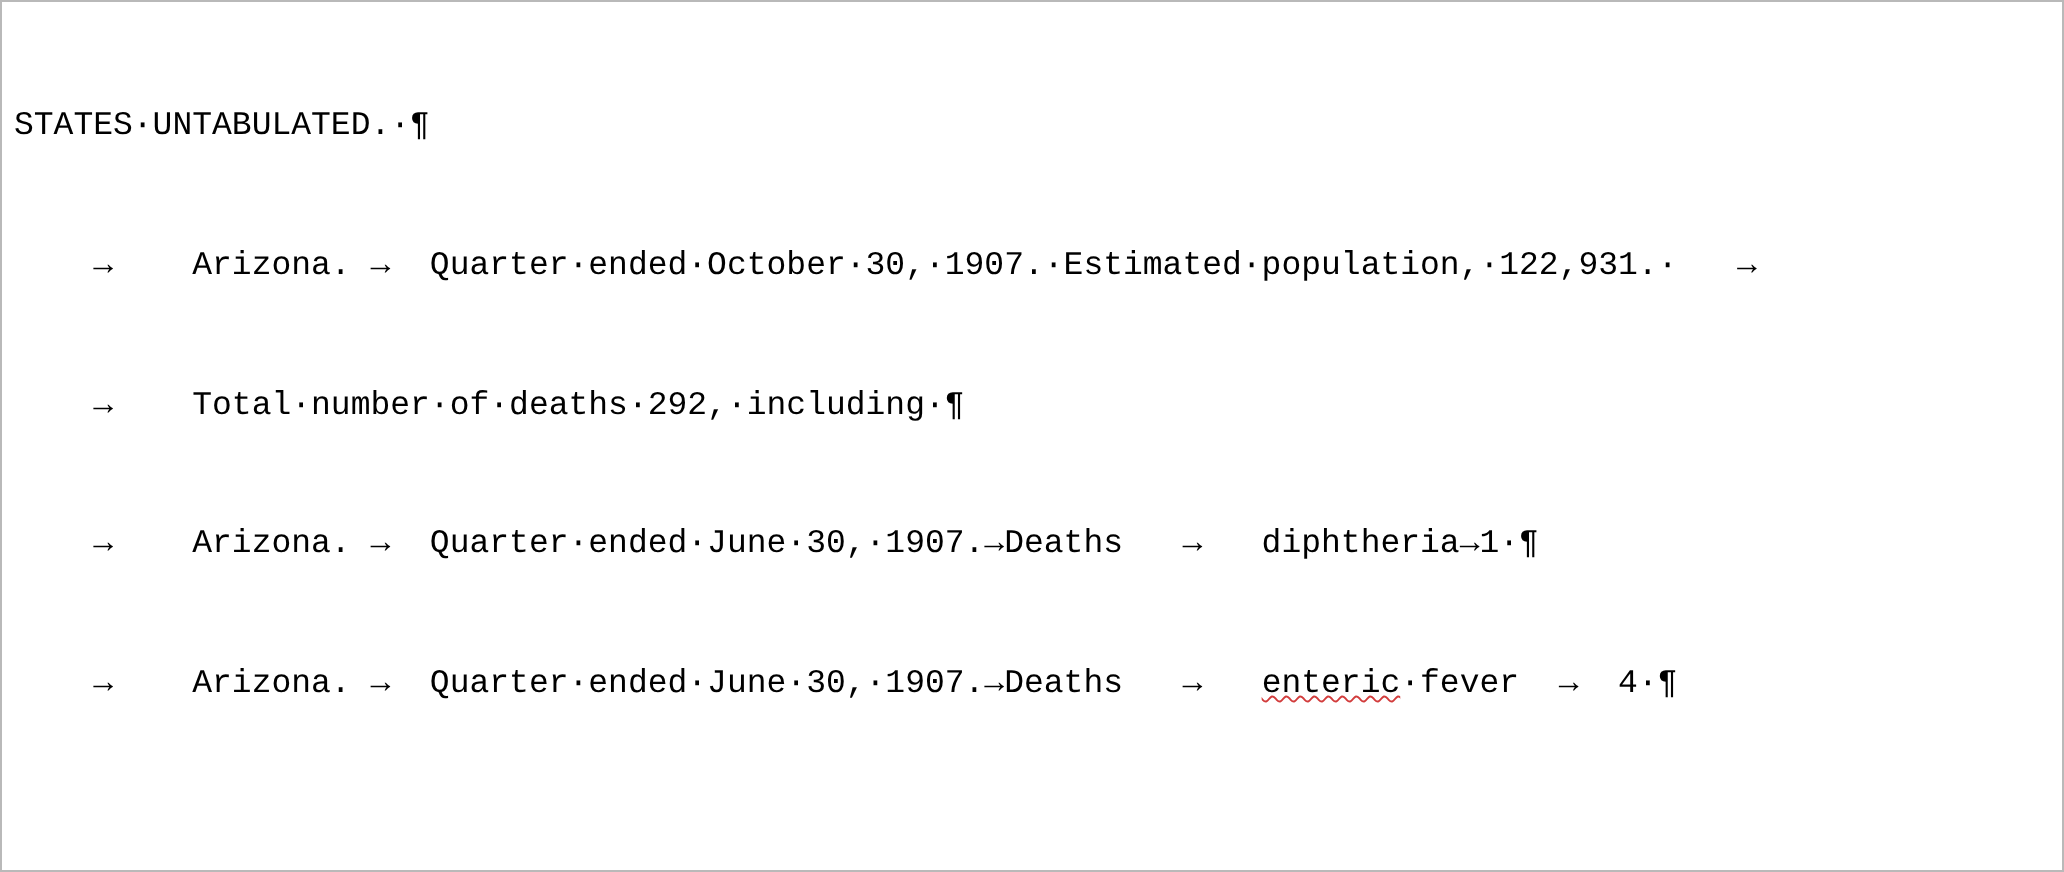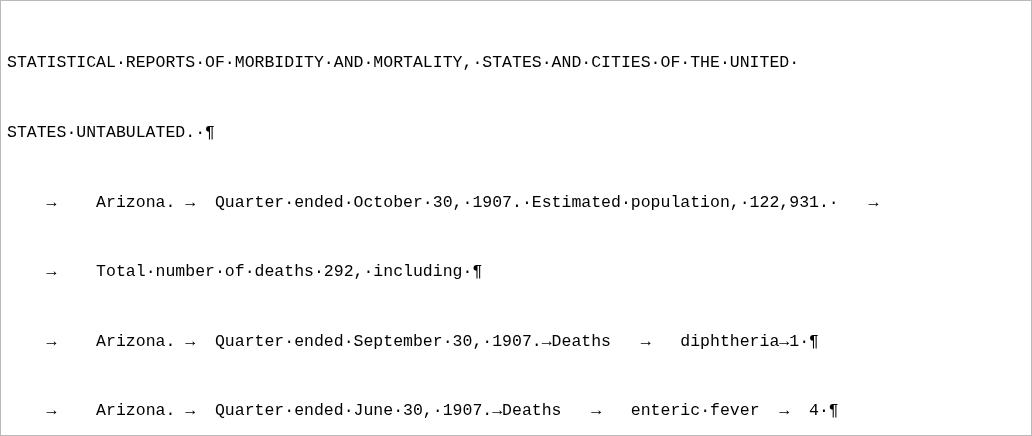--- a/index.html
+++ b/index.html
@@ -29,35 +29,35 @@
   }
   .line {
     white-space: pre-wrap;
     font-family: "Liberation Mono", "DejaVu Sans Mono", monospace;
   }
   .line.wrapped {
     text-indent: 0;
   }
   
   .spell {
+    text-decoration: underline;
     text-decoration-style: wavy;
     text-decoration-color: #d23c3c;
     text-decoration-thickness: 1px;
   }
 </style>
 </head>
 <body>
 
 <div id="page">
   <div class="doc-body">
-    <div class="line">STATISTICAL·REPORTS·OF·MORBIDITY·AND·MORTALITY,·STATES·AND·CITIES·OF·THE·UNITED·</div>
     <div class="line wrapped">STATES·UNTABULATED.·¶</div>
     <div class="line">    →    Arizona. →  Quarter·ended·October·30,·1907.·Estimated·population,·122,931.·   →</div>
     <div class="line">    →    Total·number·of·deaths·292,·including·¶</div>
-    <div class="line">    →    Arizona. →  Quarter·ended·September·30,·1907.→Deaths   →   diphtheria→1·¶</div>
+    <div class="line">    →    Arizona. →  Quarter·ended·June·30,·1907.→Deaths   →   diphtheria→1·¶</div>
     <div class="line">    →    Arizona. →  Quarter·ended·June·30,·1907.→Deaths   →   <span class="spell">enteric</span>·fever  →  4·¶</div>
     
     
     
     
     
     
     
     
     

